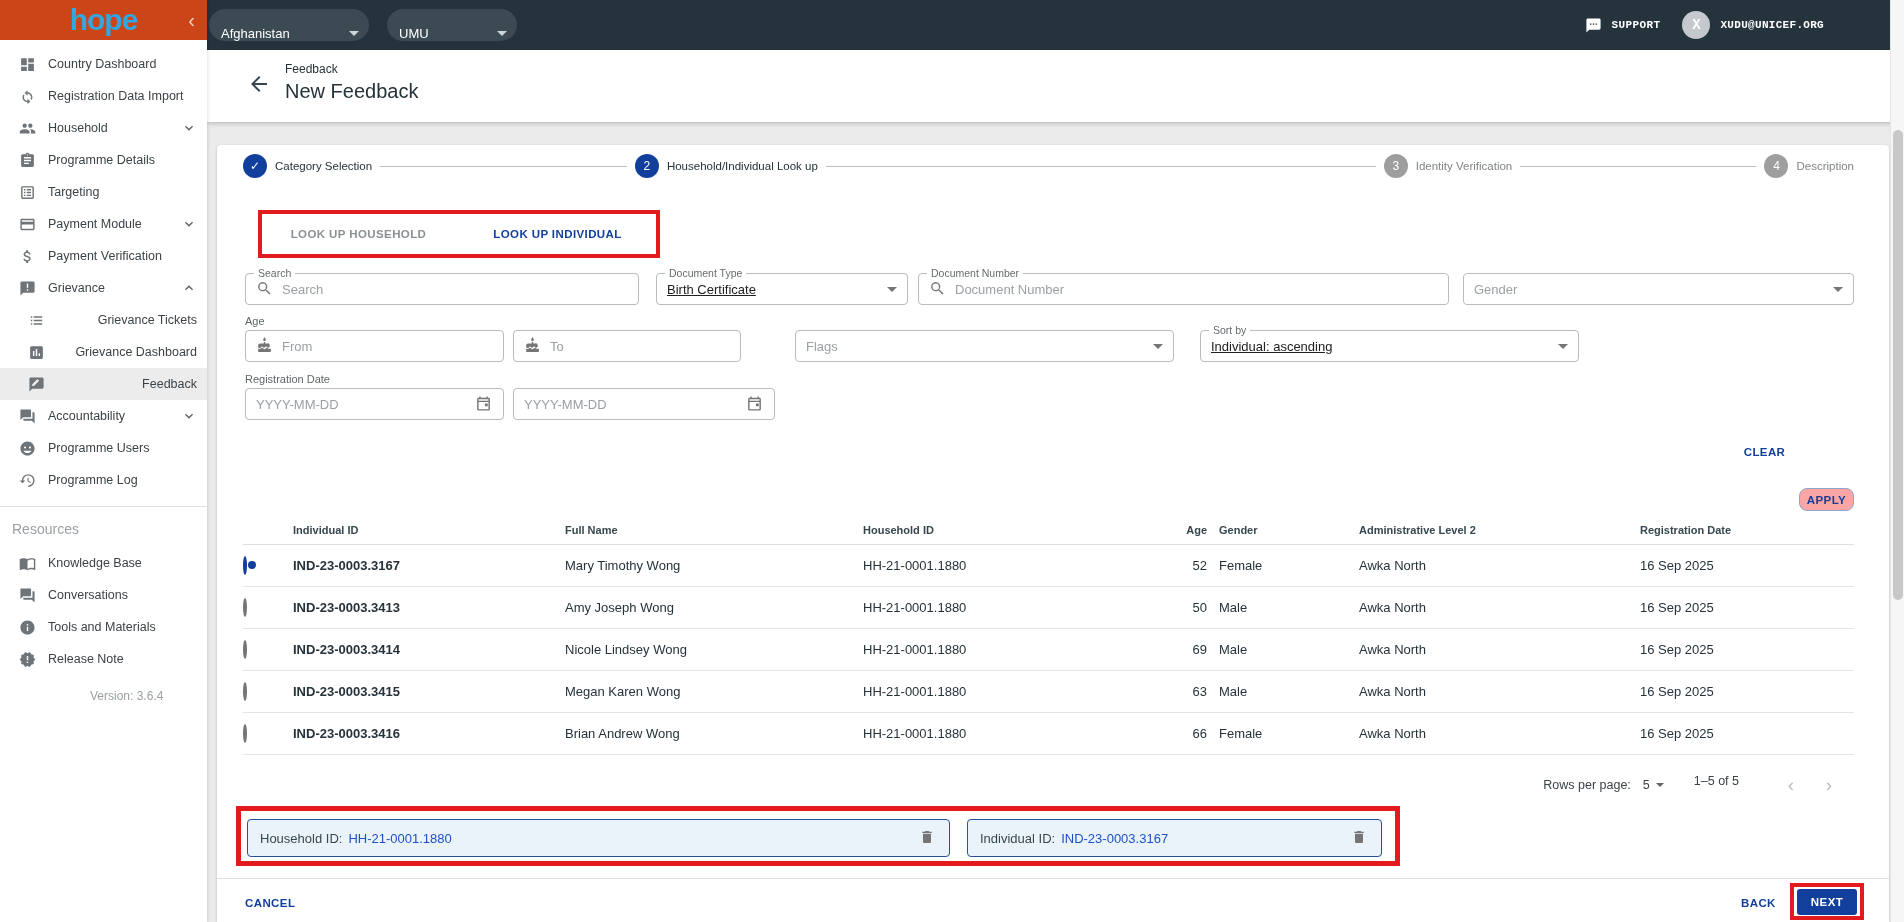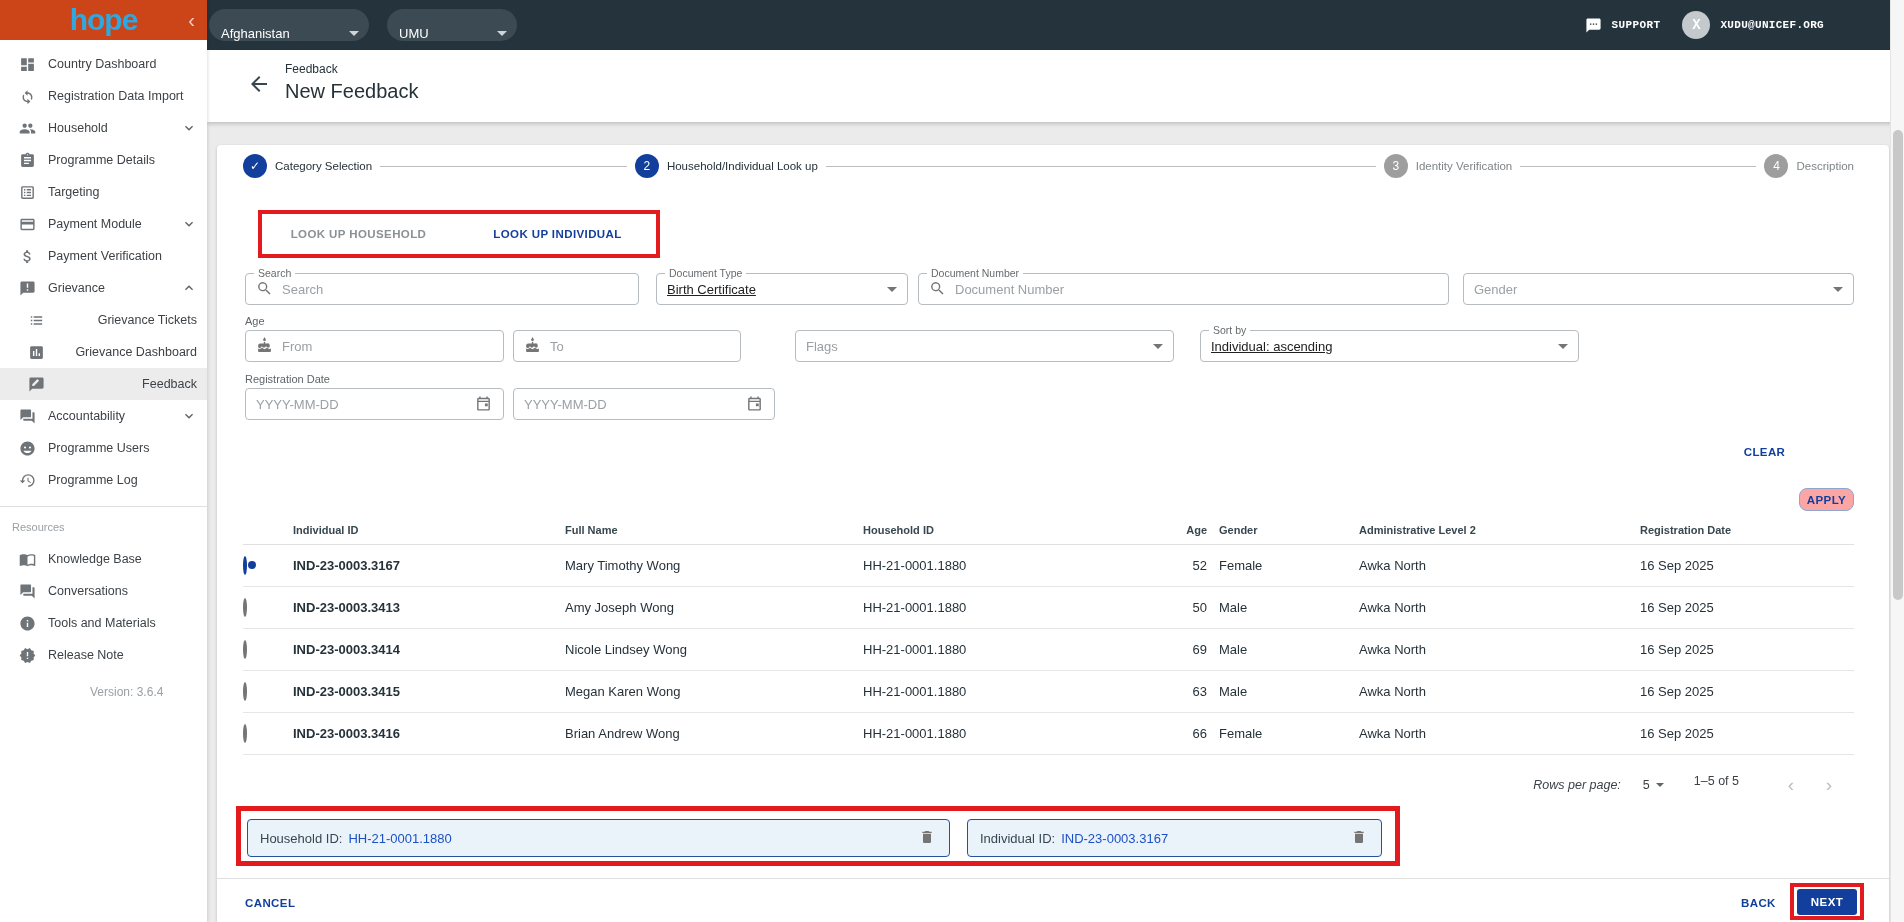--- a/index.html
+++ b/index.html
@@ -33,21 +33,21 @@
   #nav { padding-top:8px; }
   .nav-item { height:32px; display:flex; align-items:center; padding:0 10px 0 17px; cursor:pointer; position:relative; }
   .nav-item.selected { background:#ECECEC; }
   .nav-icon { width:20px; height:20px; color:#6F7478; display:flex; align-items:center; justify-content:center; flex:none; }
   .nav-icon svg { width:17px; height:17px; fill:currentColor; }
   .nav-label { font-size:12.5px; font-weight:500; color:#3C4247; margin-left:11px; white-space:nowrap; }
   .nav-item.indent { padding-left:26px;justify-content:space-between; }
   .nav-chevron { position:absolute; right:10px; width:16px; height:16px; color:#5b6165; }
   .nav-chevron svg { width:16px; height:16px; fill:currentColor; }
   .nav-divider { height:1px; background:#E0E0E0; margin:10px 0; }
-  #resources-label { font-size:11px; color:#9AA0A4; padding:4px 0 10px 12px; }
+  #resources-label { font-size:14px; color:#9AA0A4; padding:4px 0 10px 12px; }
   #version { font-size:12px; color:#9AA0A4; padding:14px 0 0 90px; }
 
   
   #pageheader { position:absolute; left:207px; top:50px; width:1697px; height:72px; background:#fff;
     box-shadow:0 2px 4px rgba(0,0,0,.18); z-index:4; }
   #back-btn { position:absolute; left:40px; top:22px; width:28px; height:28px; color:#37474F; cursor:pointer; }
   #back-btn svg { width:24px; height:24px; fill:currentColor; }
   #breadcrumb { position:absolute; left:78px; top:12px; font-size:12px; color:#253238; }
   #page-title { position:absolute; left:78px; top:30px; font-size:20px; font-weight:500; color:#253238; }
 
@@ -104,21 +104,21 @@
   .cell-gender { padding-left:12px; }
   .cell-bold { font-weight:700; }
   .radio { width:18px; height:18px; border-radius:50%; border:2px solid #757575; position:relative; cursor:pointer; }
   .radio.checked { border-color:#123F9C; }
   .radio.checked::after { content:""; position:absolute; left:3px; top:3px; width:8px; height:8px;
     border-radius:50%; background:#123F9C; }
 
   
   #pagination { position:absolute; right:48px; top:628px; height:24px; display:flex; align-items:center;
     font-size:12.5px; color:#3C4247; }
-  #rpp-label { margin-right:22px;font-style:italic; }
+  #rpp-label { margin-right:12px; }
   #rpp-value { display:flex; align-items:center; cursor:pointer; }
   #rpp-caret { width:0; height:0; border-left:4px solid transparent; border-right:4px solid transparent;
     border-top:4px solid #5E6568; margin-left:6px; }
   #range { margin:0 26px 8px 30px; }
   .pg-btn { width:24px; height:24px; color:#B9BEC1; font-size:19px; display:flex; align-items:center;
     justify-content:center; cursor:default; margin-left:14px; }
 
   
   .chip { position:absolute; top:674px; height:38px; background:#EBF3FA; border:1.5px solid #23519E;
     border-radius:4px; display:flex; align-items:center; padding:0 12px; font-size:13px; color:#37474F; }

